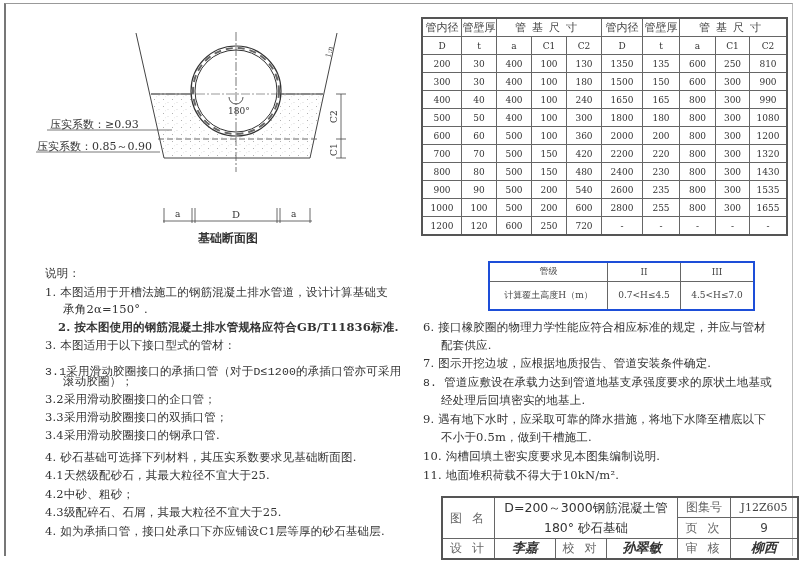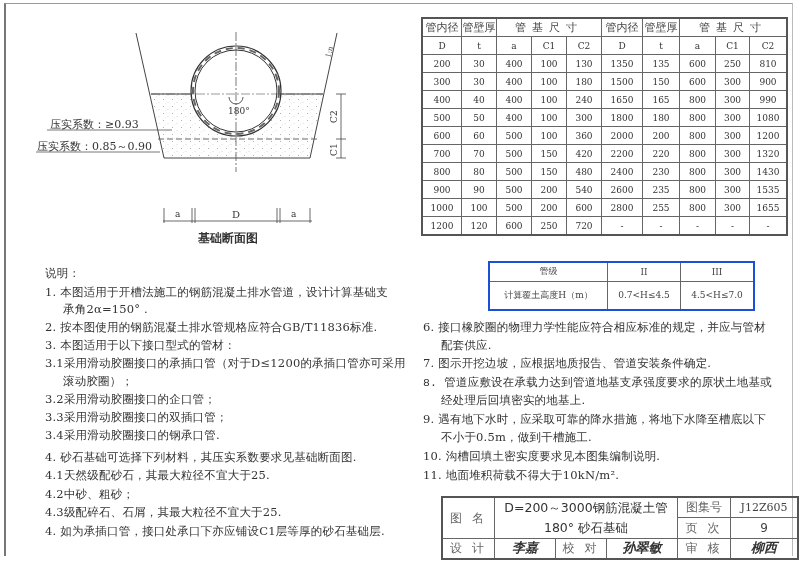--- a/index.html
+++ b/index.html
@@ -238,23 +238,23 @@
     <td>计算覆土高度H（m）</td>
     <td>0.7&lt;H≤4.5</td>
     <td>4.5&lt;H≤7.0</td>
   </tr>
 </tbody>
   </table>
 
 <div class="note" style="left:45px;top:266px;">说明：</div>
 <div class="note" style="left:45px;top:285px;">1. 本图适用于开槽法施工的钢筋混凝土排水管道，设计计算基础支</div>
 <div class="note" style="left:63px;top:302px;">承角2α=150° .</div>
-<div class="note" style="left:45px;top:320px;">2. 按本图使用的钢筋混凝土排水管规格应符合GB/T11836标准.</div>
+<div class="note" style="left:58px;top:320px;font-weight:bold;">2. 按本图使用的钢筋混凝土排水管规格应符合GB/T11836标准.</div>
 <div class="note" style="left:45px;top:338px;">3. 本图适用于以下接口型式的管材：</div>
-<div class="note" style="left:45px;top:356px;">3.1采用滑动胶圈接口的承插口管（对于D≤1200的承插口管亦可采用</div>
+<div class="note" style="left:45px;top:364px;font-family:Liberation Mono, monospace;">3.1采用滑动胶圈接口的承插口管（对于D≤1200的承插口管亦可采用</div>
 <div class="note" style="left:63px;top:374px;">滚动胶圈）；</div>
 <div class="note" style="left:45px;top:392px;">3.2采用滑动胶圈接口的企口管；</div>
 <div class="note" style="left:45px;top:410px;">3.3采用滑动胶圈接口的双插口管；</div>
 <div class="note" style="left:45px;top:428px;">3.4采用滑动胶圈接口的钢承口管.</div>
 <div class="note" style="left:45px;top:450px;">4. 砂石基础可选择下列材料，其压实系数要求见基础断面图.</div>
 <div class="note" style="left:45px;top:468px;">4.1天然级配砂石，其最大粒径不宜大于25.</div>
 <div class="note" style="left:45px;top:487px;">4.2中砂、粗砂；</div>
 <div class="note" style="left:45px;top:505px;">4.3级配碎石、石屑，其最大粒径不宜大于25.</div>
 <div class="note" style="left:45px;top:524px;">4. 如为承插口管，接口处承口下亦应铺设C1层等厚的砂石基础层.</div>
 

